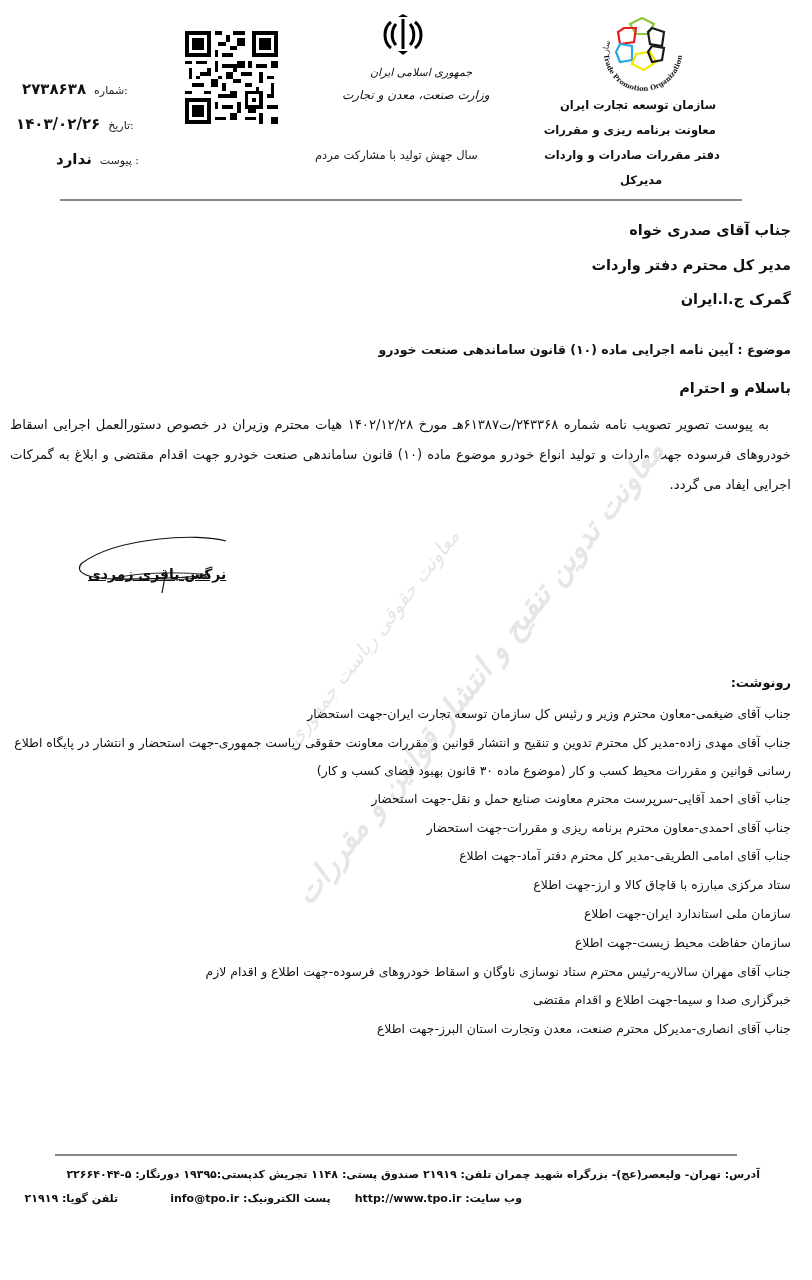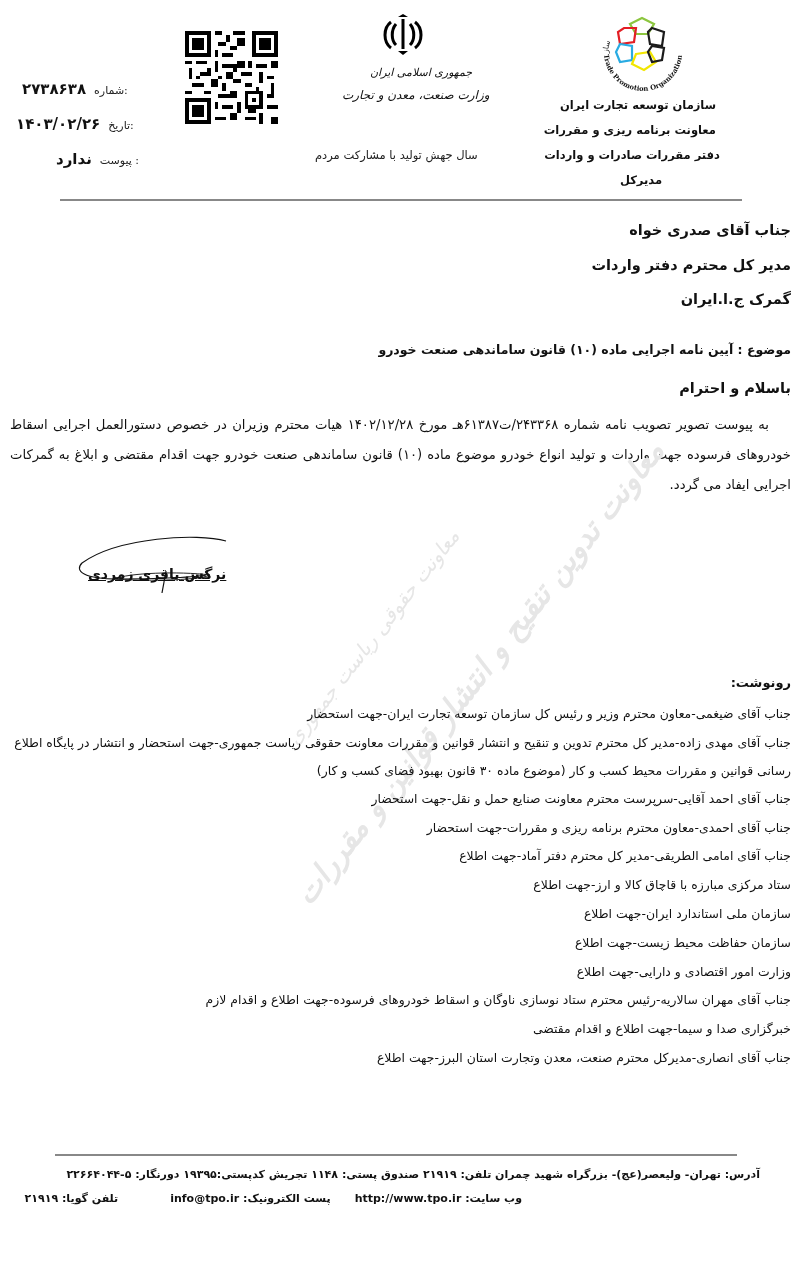--- a/index.html
+++ b/index.html
@@ -185,21 +185,20 @@
 <div class="cc-title">رونوشت:</div>
 <ul class="cc-list">
   <li>جناب آقای ضیغمی-معاون محترم وزیر و رئیس کل سازمان توسعه تجارت ایران-جهت استحضار</li>
   <li style="line-height:28px;">جناب آقای مهدی زاده-مدیر کل محترم تدوین و تنقیح و انتشار قوانین و مقررات معاونت حقوقی ریاست جمهوری-جهت استحضار و انتشار در پایگاه اطلاع رسانی قوانین و مقررات محیط کسب و کار (موضوع ماده ۳۰ قانون بهبود فضای کسب و کار)</li>
   <li>جناب آقای احمد آقایی-سرپرست محترم معاونت صنایع حمل و نقل-جهت استحضار</li>
   <li>جناب آقای احمدی-معاون محترم برنامه ریزی و مقررات-جهت استحضار</li>
   <li>جناب آقای امامی الطریقی-مدیر کل محترم دفتر آماد-جهت اطلاع</li>
   <li>ستاد مرکزی مبارزه با قاچاق کالا و ارز-جهت اطلاع</li>
   <li>سازمان ملی استاندارد ایران-جهت اطلاع</li>
   <li>سازمان حفاظت محیط زیست-جهت اطلاع</li>
-  <li>وزارت امور اقتصادی و دارایی-جهت اطلاع</li>
   <li>جناب آقای مهران سالاریه-رئیس محترم ستاد نوسازی ناوگان و اسقاط خودروهای فرسوده-جهت اطلاع و اقدام لازم</li>
   <li>خبرگزاری صدا و سیما-جهت اطلاع و اقدام مقتضی</li>
   <li>جناب آقای انصاری-مدیرکل محترم صنعت، معدن وتجارت استان البرز-جهت اطلاع</li>
 </ul>
 
 <div class="hr-bottom"></div>
 <div class="footer-line" style="right:52px; top:1168px;">آدرس: تهران- ولیعصر(عج)- بزرگراه شهید چمران   تلفن: ۲۱۹۱۹   صندوق پستی: ۱۱۴۸ تجریش   کدپستی:۱۹۳۹۵   دورنگار: ۵-۲۲۶۶۴۰۴۴</div>
 <div class="footer-line" style="right:290px; top:1192px; display:flex; flex-direction:row; gap:24px;">
   <span>
     <span>وب سایت:</span>

